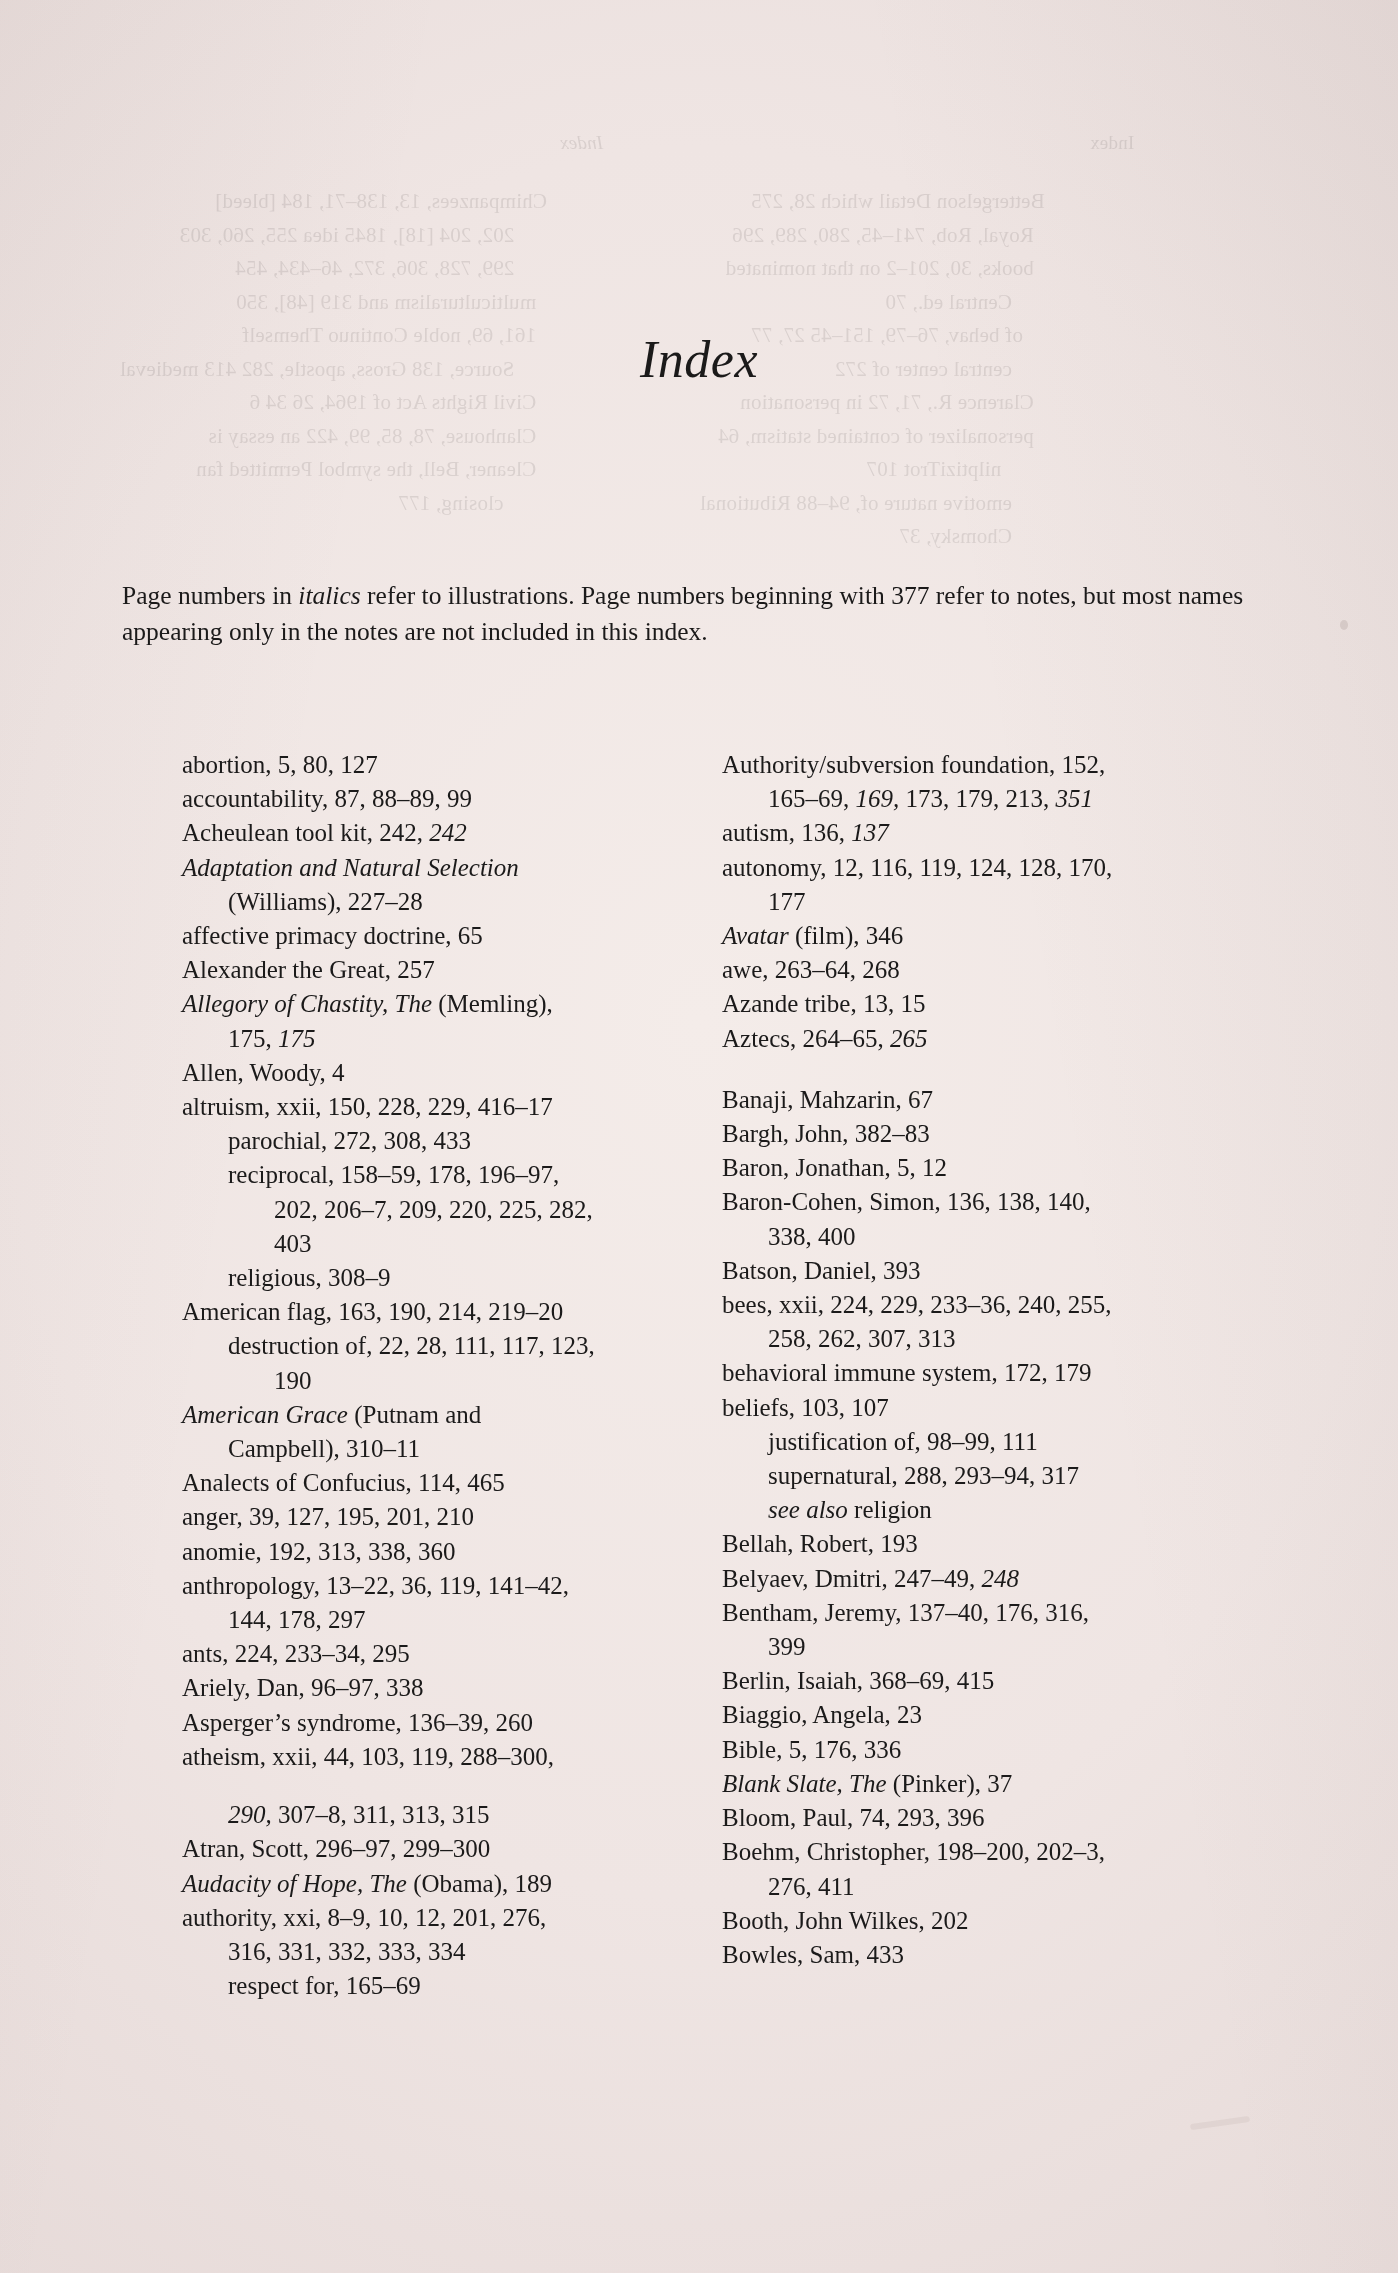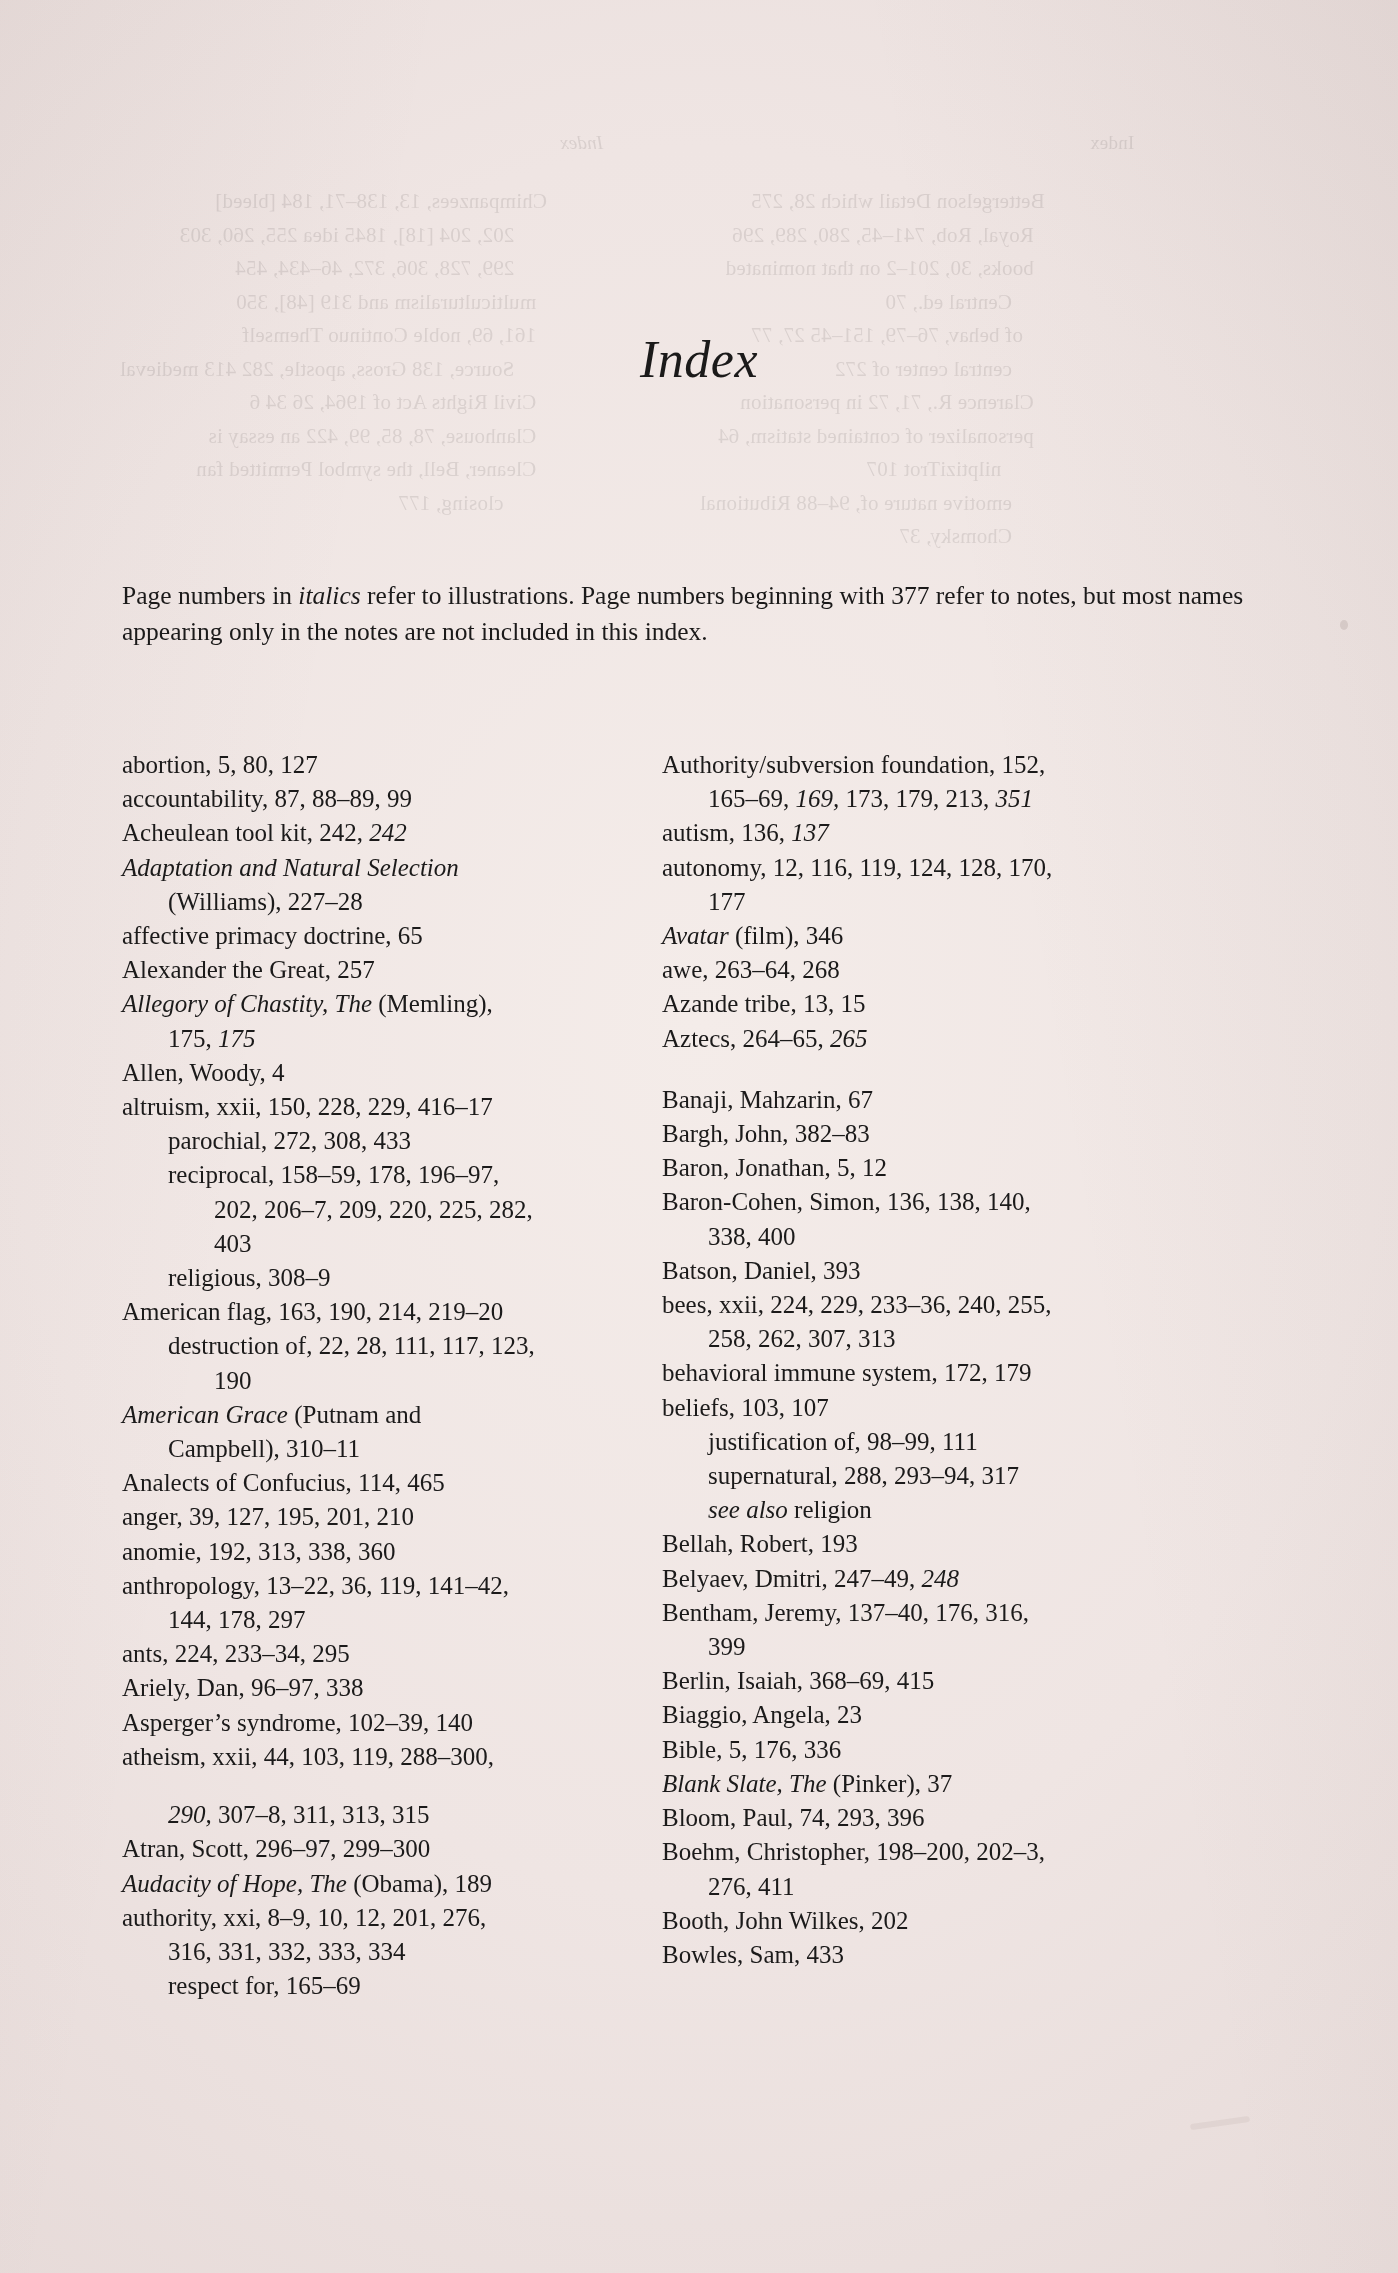--- a/index.html
+++ b/index.html
@@ -80,21 +80,21 @@
     text-align: left;
   }
   .note i { font-style: italic; margin-top: 12px; }
 
   .columns {
     position: absolute;
     top: 748px;
     left: 122px;
     width: 1160px;
     display: flex;
-    justify-content: flex-start;
+    justify-content: flex-end;
   }
   .col {
     width: 540px;
     font-size: 25px;
     line-height: 34.2px;
   }
   .col-right { width: 560px; }
 
   .entry {
     margin: 0;
@@ -177,21 +177,21 @@
         <p class="entry sub" style="padding-left: 92px; text-indent: 0px;">190</p>
         <p class="entry"><i>American Grace</i> (Putnam and</p>
         <p class="entry sub" style="padding-left: 46px; text-indent: 0px;">Campbell), 310–11</p>
         <p class="entry">Analects of Confucius, 114, 465</p>
         <p class="entry">anger, 39, 127, 195, 201, 210</p>
         <p class="entry">anomie, 192, 313, 338, 360</p>
         <p class="entry">anthropology, 13–22, 36, 119, 141–42,</p>
         <p class="entry sub" style="padding-left: 46px; text-indent: 0px;">144, 178, 297</p>
         <p class="entry">ants, 224, 233–34, 295</p>
         <p class="entry">Ariely, Dan, 96–97, 338</p>
-        <p class="entry">Asperger’s syndrome, 102–39, 140</p>
+        <p class="entry">Asperger’s syndrome, 136–39, 260</p>
         <p class="entry">atheism, xxii, 44, 103, 119, 288–300,</p>
         <p class="entry sub" style="padding-left: 46px; text-indent: 0px; margin-top: 24px;"><i>290,</i> 307–8, 311, 313, 315</p>
         <p class="entry">Atran, Scott, 296–97, 299–300</p>
         <p class="entry"><i>Audacity of Hope, The</i> (Obama), 189</p>
         <p class="entry">authority, xxi, 8–9, 10, 12, 201, 276,</p>
         <p class="entry sub" style="padding-left: 46px; text-indent: 0px;">316, 331, 332, 333, 334</p>
         <p class="entry sub" style="padding-left: 46px; text-indent: 0px;">respect for, 165–69</p>
       </div>
     <div class="col col-right">
         <p class="entry">Authority/subversion foundation, 152,</p>

